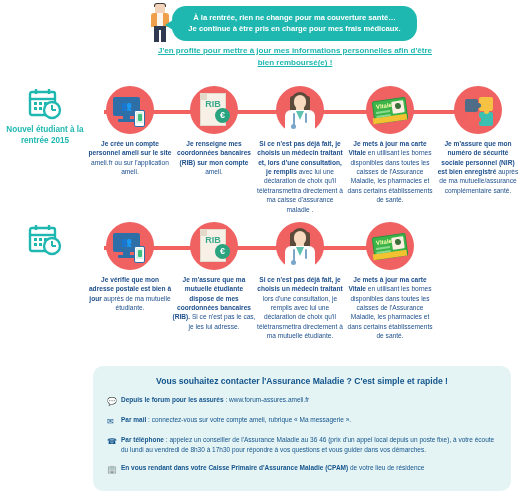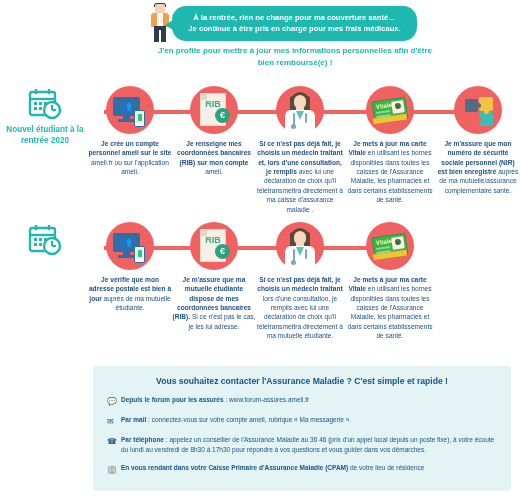--- a/index.html
+++ b/index.html
@@ -83,20 +83,21 @@
   }
   .header-sub {
     position: absolute;
     left: 150px; top: 45px;
     width: 290px;
     text-align: center;
     color: #1fb8b0;
     font-size: 8px;
     font-weight: bold;
     line-height: 1.55;
+    text-decoration: underline;
   }
 
   
   .row {
     position: absolute;
     left: 0;
     width: 522px;
   }
   .row1 { top: 86px; height: 130px; }
   .row2 { top: 222px; height: 140px; }
@@ -314,21 +315,21 @@
   .pzn1 { left: 22px; top: 17px; width: 5px; height: 5px; background: #4f6d86; }
   .pzn2 { left: 30px; top: 23px; width: 5px; height: 5px; background: #f6c244; }
   .pzn3 { left: 22px; top: 31px; width: 5px; height: 5px; background: #f2635f; }
 
   
   .contact {
     position: absolute;
     left: 93px; top: 366px;
     width: 418px; height: 125px;
     background: #e4f3f4;
-    border-radius: 3px;
+    border-radius: 10px;
     padding: 10px 14px 8px 14px;
   }
   .contact-title {
     text-align: center;
     color: #14558c;
     font-size: 8.6px;
     font-weight: bold;
     margin-bottom: 9px;
   }
   .contact-item {
@@ -380,21 +381,21 @@
         <line x1="21" y1="1" x2="21" y2="6" stroke="#1fb8b0" stroke-width="2.4"></line>
         <rect x="6" y="14" width="3" height="3" fill="#1fb8b0"></rect>
         <rect x="11" y="14" width="3" height="3" fill="#1fb8b0"></rect>
         <rect x="16" y="14" width="3" height="3" fill="#1fb8b0"></rect>
         <rect x="6" y="19" width="3" height="3" fill="#1fb8b0"></rect>
         <rect x="11" y="19" width="3" height="3" fill="#1fb8b0"></rect>
         <circle cx="24" cy="22" r="8" fill="#ffffff" stroke="#1fb8b0" stroke-width="2.4"></circle>
         <line x1="24" y1="17" x2="24" y2="22" stroke="#1fb8b0" stroke-width="2"></line>
         <line x1="24" y1="22" x2="28" y2="22" stroke="#1fb8b0" stroke-width="2"></line>
       </svg>
-      <div class="rowlabel-text">Nouvel étudiant à la rentrée 2020</div>
+      <div class="rowlabel-text">Nouvel étudiant à la rentrée 2015</div>
     </div>
 
     <div class="connector"></div>
 
     <div class="step" style="left:88px; width:84px;">
       <div class="bullet">
         <div class="art">
           <div class="pc-screen"></div>
             <div class="pc-inner"></div>
           <div class="pc-people">👥</div>

